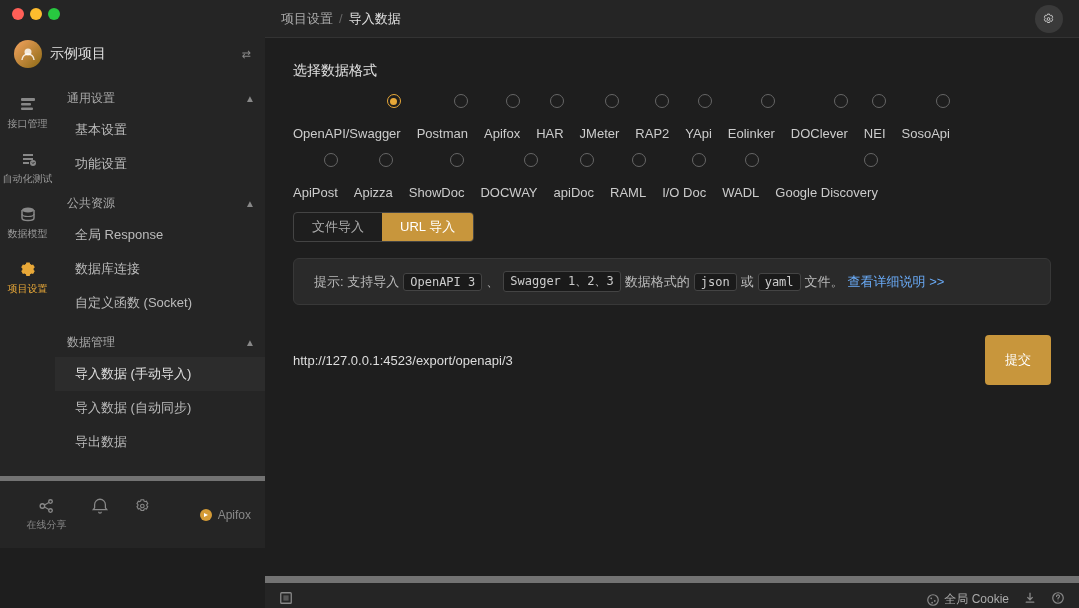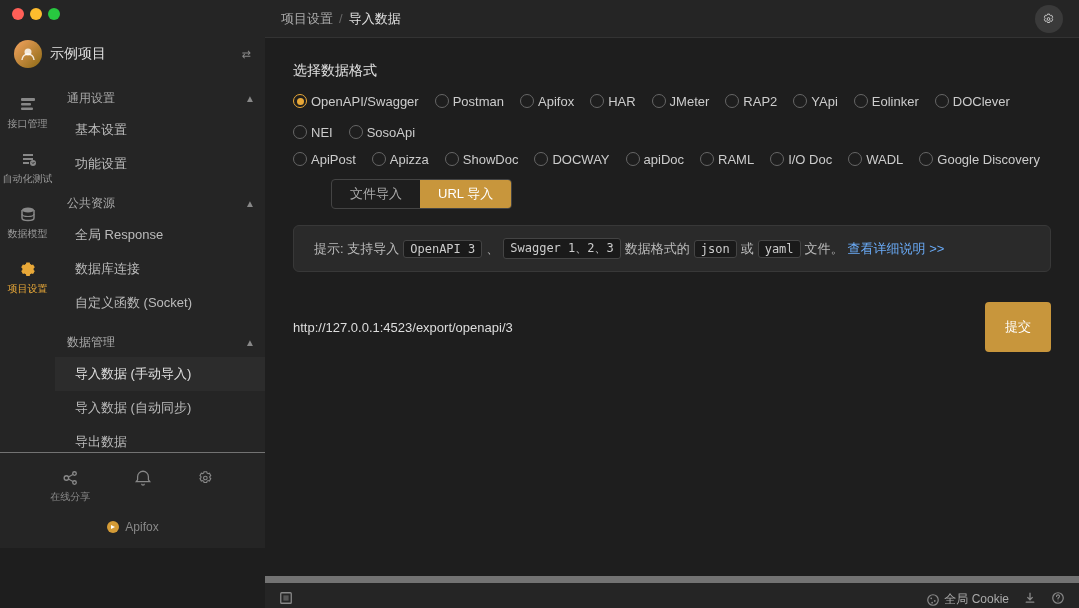--- a/index.html
+++ b/index.html
@@ -135,26 +135,26 @@
       padding: 8px 10px 8px 20px;
       font-size: 13px;
       color: #bbb;
       cursor: pointer;
       white-space: nowrap;
     }
     .sidebar-item.active { background: #2c2c2c; color: #e0e0e0; }
 
     
     .sidebar-bottom {
-      padding: 10px 14px;
-      display: flex;
-      flex-direction: column;
+      padding: 10px 0;
+      display: flex;
+      flex-direction: row;
       align-items: center;
       gap: 6px;
-      border-top: 1px solid #737373;
+      border-top: 5px solid #737373;
     }
 
     .sidebar-bottom-icons {
       display: flex;
       justify-content: space-around;
       width: 100%;
       padding: 6px 14px;
     }
 
     .apifox-logo {
@@ -229,26 +229,27 @@
     .format-row {
       display: flex;
       flex-wrap: wrap;
       gap: 16px;
       margin-bottom: 12px;
       align-items: center;
     }
 
     .radio-item {
       display: flex;
-      align-items: flex-start;
-      gap: 4px;
+      align-items: flex-end;
+      gap: 18px;
       cursor: pointer;
       font-size: 13px;
       color: #ccc;
       white-space: nowrap;
+      flex-direction: column;
     }
 
     .radio-circle {
       width: 14px;
       height: 14px;
       border-radius: 50%;
       border: 1.5px solid #666;
       display: flex;
       align-items: center;
       justify-content: center;
@@ -266,21 +267,20 @@
     }
 
     
     .import-tabs {
       display: flex;
       margin-bottom: 16px;
       border: 1px solid #444;
       border-radius: 4px;
       width: fit-content;
       overflow: hidden;
-      margin-left: 38px;
     }
 
     .import-tab {
       padding: 5px 18px;
       font-size: 13px;
       cursor: pointer;
       color: #aaa;
       background: transparent;
       border: none;
       outline: none;

